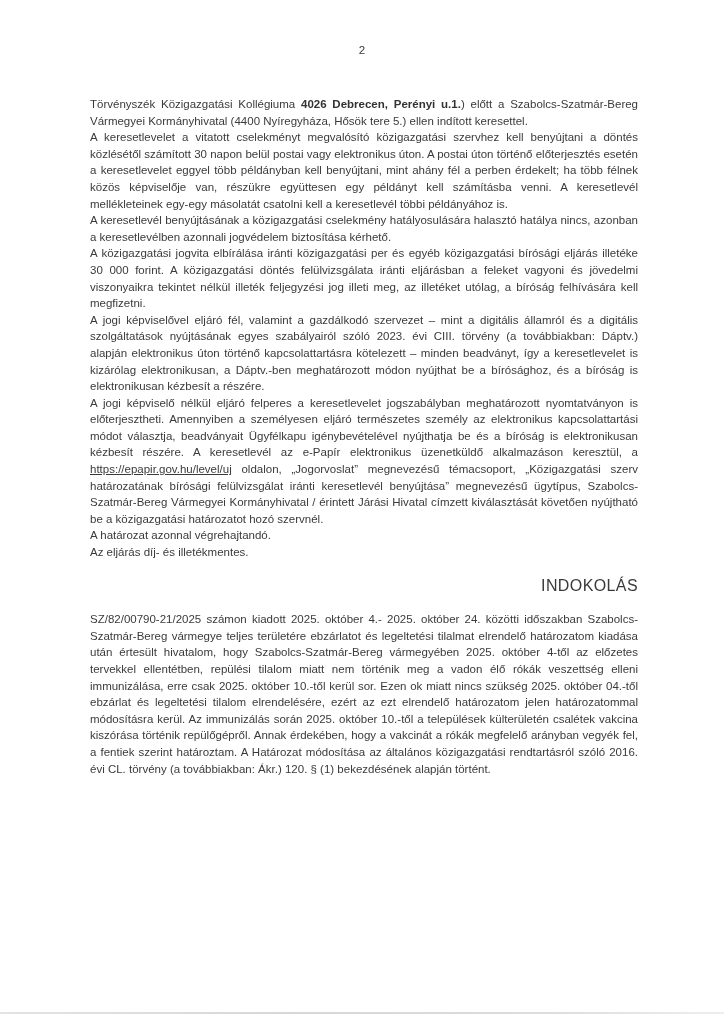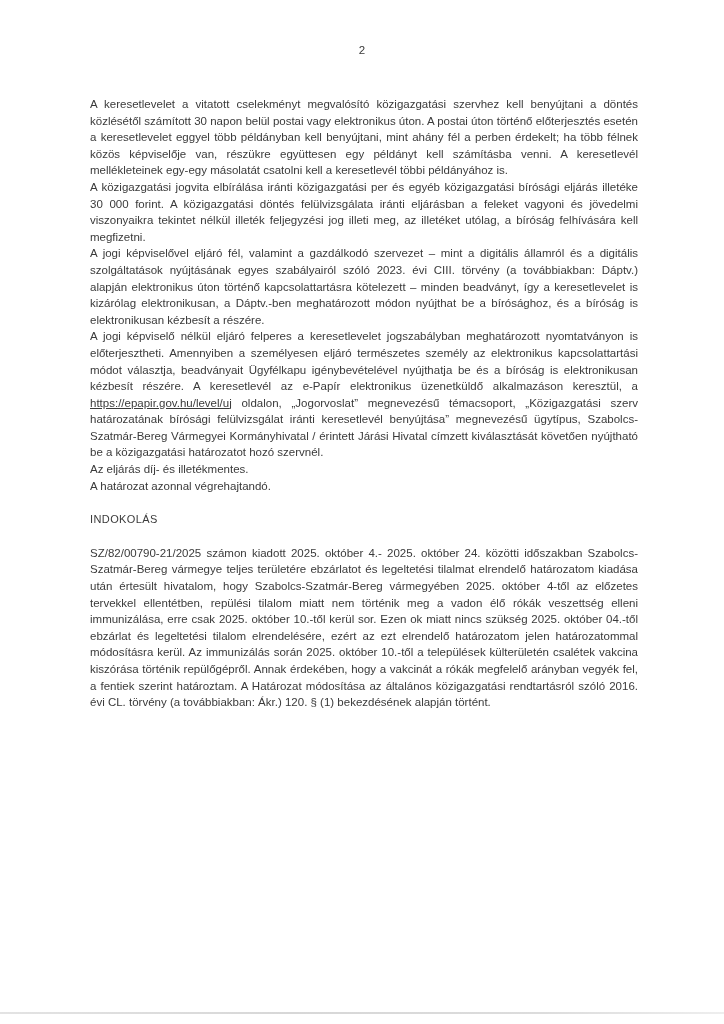--- a/index.html
+++ b/index.html
@@ -27,23 +27,23 @@
     left: 90px;
     width: 548px;
     font-size: 11.5px;
     line-height: 16.6px;
     text-align: justify;
     text-justify: inter-word;
   }
   .para { margin: 0; }
   .heading {
     margin: 17px 0 17px 0;
-    text-align: left;
+    text-align: right;
     font-weight: normal;
-    font-size: 11px;
+    font-size: 16px;
     line-height: 16.6px;
     letter-spacing: 0.4px;
   }
   .bold { font-weight: bold; color: #333333; }
   .underline { text-decoration: underline; margin-top: 20px; }
   .scan-edge {
     position: absolute;
     left: 0;
     top: 1012px;
     width: 724px;
@@ -51,24 +51,26 @@
     background: linear-gradient(to right, #e3e3e3, #d7d7d7 40%, #dcdcdc 75%, #eeeeee);
   }
 </style>
 </head>
 <body>
 
 <div class="page">
   <div class="page-number">2</div>
 
   <div class="doc-body">
+      <p class="para"><span>Törvényszék Közigazgatási Kollégiuma </span><span class="bold">4026 Debrecen, Perényi u.1.</span><span>) előtt a Szabolcs-Szatmár-Bereg Vármegyei Kormányhivatal (4400 Nyíregyháza, Hősök tere 5.) ellen indított keresettel.</span></p>
       <p class="para"><span>A keresetlevelet a vitatott cselekményt megvalósító közigazgatási szervhez kell benyújtani a döntés közlésétől számított 30 napon belül postai vagy elektronikus úton. A postai úton történő előterjesztés esetén a keresetlevelet eggyel több példányban kell benyújtani, mint ahány fél a perben érdekelt; ha több félnek közös képviselője van, részükre együttesen egy példányt kell számításba venni. A keresetlevél mellékleteinek egy-egy másolatát csatolni kell a keresetlevél többi példányához is.</span></p>
+      <p class="para"><span>A keresetlevél benyújtásának a közigazgatási cselekmény hatályosulására halasztó hatálya nincs, azonban a keresetlevélben azonnali jogvédelem biztosítása kérhető.</span></p>
       <p class="para"><span>A közigazgatási jogvita elbírálása iránti közigazgatási per és egyéb közigazgatási bírósági eljárás illetéke 30 000 forint. A közigazgatási döntés felülvizsgálata iránti eljárásban a feleket vagyoni és jövedelmi viszonyaikra tekintet nélkül illeték feljegyzési jog illeti meg, az illetéket utólag, a bíróság felhívására kell megfizetni.</span></p>
       <p class="para"><span>A jogi képviselővel eljáró fél, valamint a gazdálkodó szervezet – mint a digitális államról és a digitális szolgáltatások nyújtásának egyes szabályairól szóló 2023. évi CIII. törvény (a továbbiakban: Dáptv.) alapján elektronikus úton történő kapcsolattartásra kötelezett – minden beadványt, így a keresetlevelet is kizárólag elektronikusan, a Dáptv.-ben meghatározott módon nyújthat be a bírósághoz, és a bíróság is elektronikusan kézbesít a részére.</span></p>
       <p class="para"><span>A jogi képviselő nélkül eljáró felperes a keresetlevelet jogszabályban meghatározott nyomtatványon is előterjesztheti. Amennyiben a személyesen eljáró természetes személy az elektronikus kapcsolattartási módot választja, beadványait Ügyfélkapu igénybevételével nyújthatja be és a bíróság is elektronikusan kézbesít részére. A keresetlevél az e-Papír elektronikus üzenetküldő alkalmazáson keresztül, a </span><span class="underline">https://epapir.gov.hu/level/uj</span><span> oldalon, „Jogorvoslat” megnevezésű témacsoport, „Közigazgatási szerv határozatának bírósági felülvizsgálat iránti keresetlevél benyújtása” megnevezésű ügytípus, Szabolcs-Szatmár-Bereg Vármegyei Kormányhivatal / érintett Járási Hivatal címzett kiválasztását követően nyújtható be a közigazgatási határozatot hozó szervnél.</span></p>
+      <p class="para"><span>A határozat azonnal végrehajtandó.</span></p>
       <p class="para"><span>Az eljárás díj- és illetékmentes.</span></p>
-      <p class="para"><span>A határozat azonnal végrehajtandó.</span></p>
       <h2 class="heading"><span>INDOKOLÁS</span></h2>
       <p class="para"><span>SZ/82/00790-21/2025 számon kiadott 2025. október 4.- 2025. október 24. közötti időszakban Szabolcs-Szatmár-Bereg vármegye teljes területére ebzárlatot és legeltetési tilalmat elrendelő határozatom kiadása után értesült hivatalom, hogy Szabolcs-Szatmár-Bereg vármegyében 2025. október 4-től az előzetes tervekkel ellentétben, repülési tilalom miatt nem történik meg a vadon élő rókák veszettség elleni immunizálása, erre csak 2025. október 10.-től kerül sor. Ezen ok miatt nincs szükség 2025. október 04.-től ebzárlat és legeltetési tilalom elrendelésére, ezért az ezt elrendelő határozatom jelen határozatommal módosításra kerül. Az immunizálás során 2025. október 10.-től a települések külterületén csalétek vakcina kiszórása történik repülőgépről. Annak érdekében, hogy a vakcinát a rókák megfelelő arányban vegyék fel, a fentiek szerint határoztam. A Határozat módosítása az általános közigazgatási rendtartásról szóló 2016. évi CL. törvény (a továbbiakban: Ákr.) 120. § (1) bekezdésének alapján történt.</span></p>
     </div>
 
   <div class="scan-edge"></div>
 </div>
 
 </body></html>

